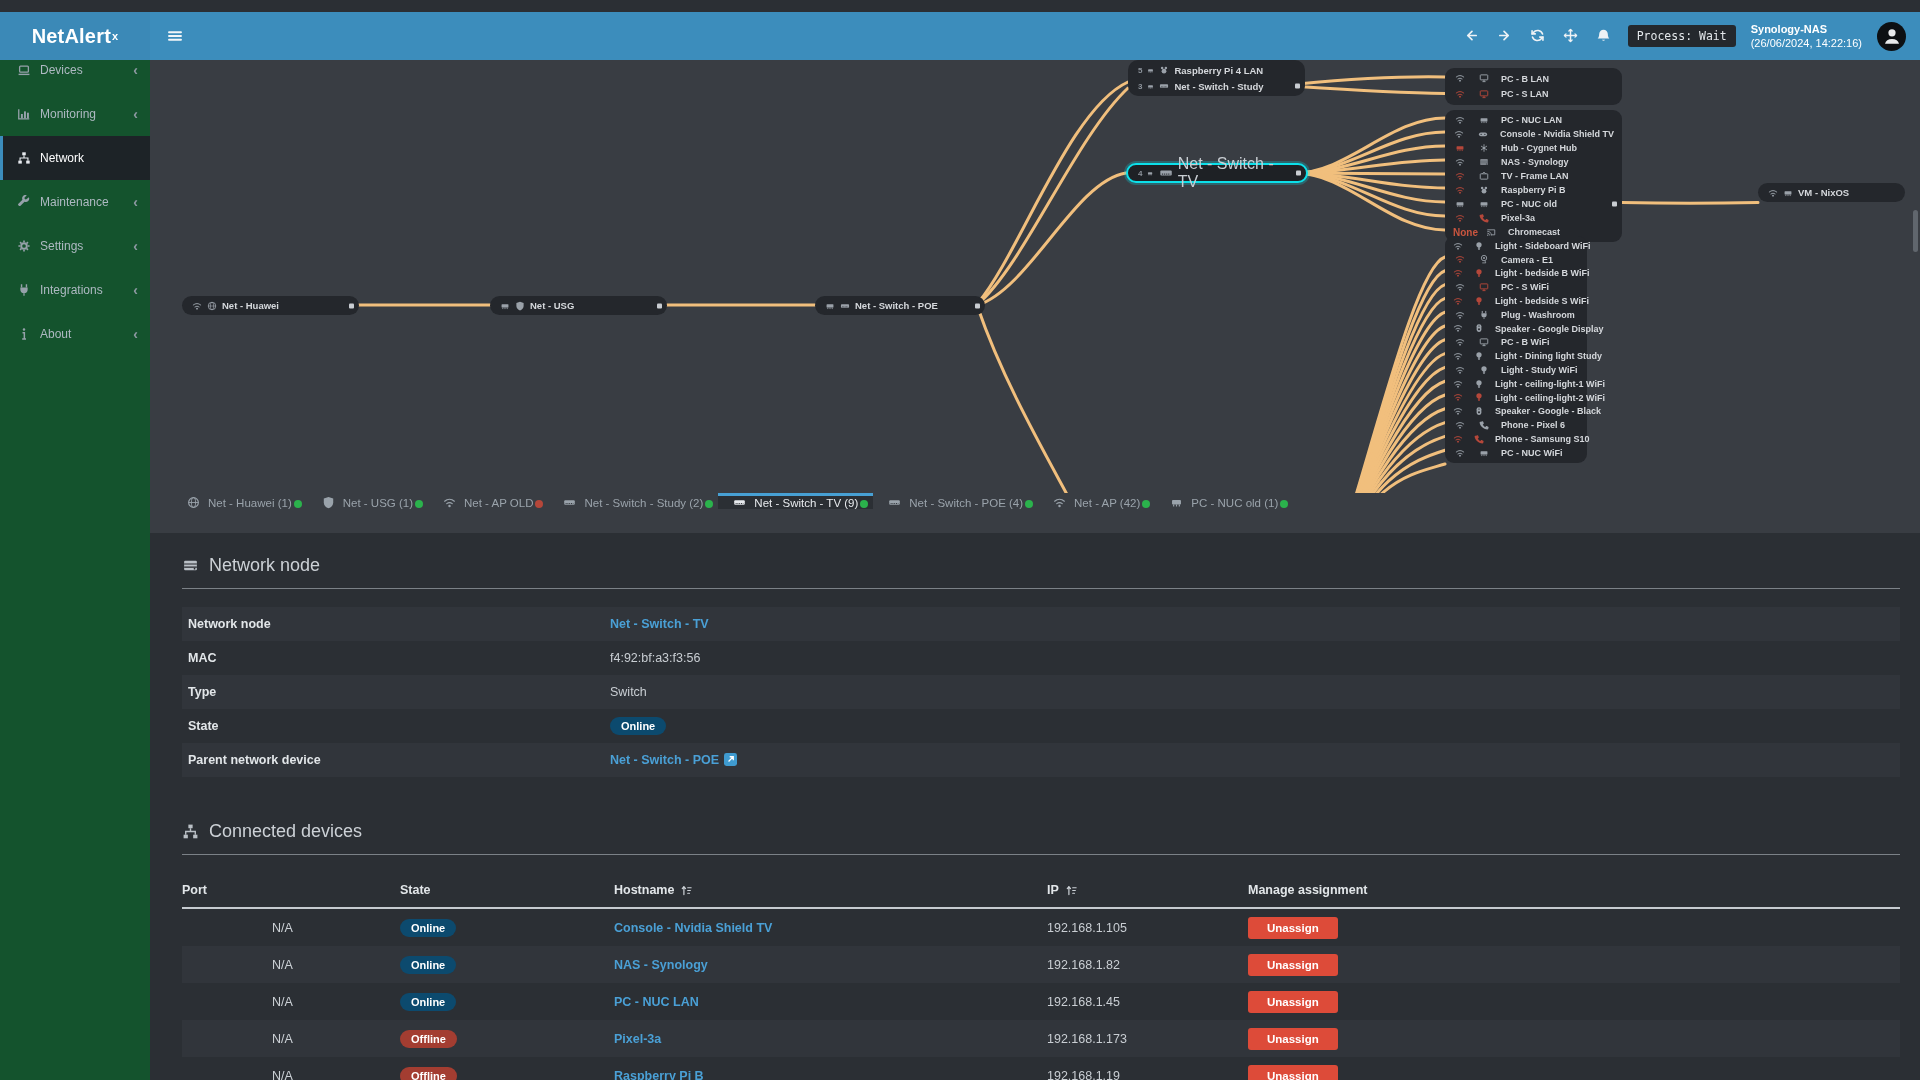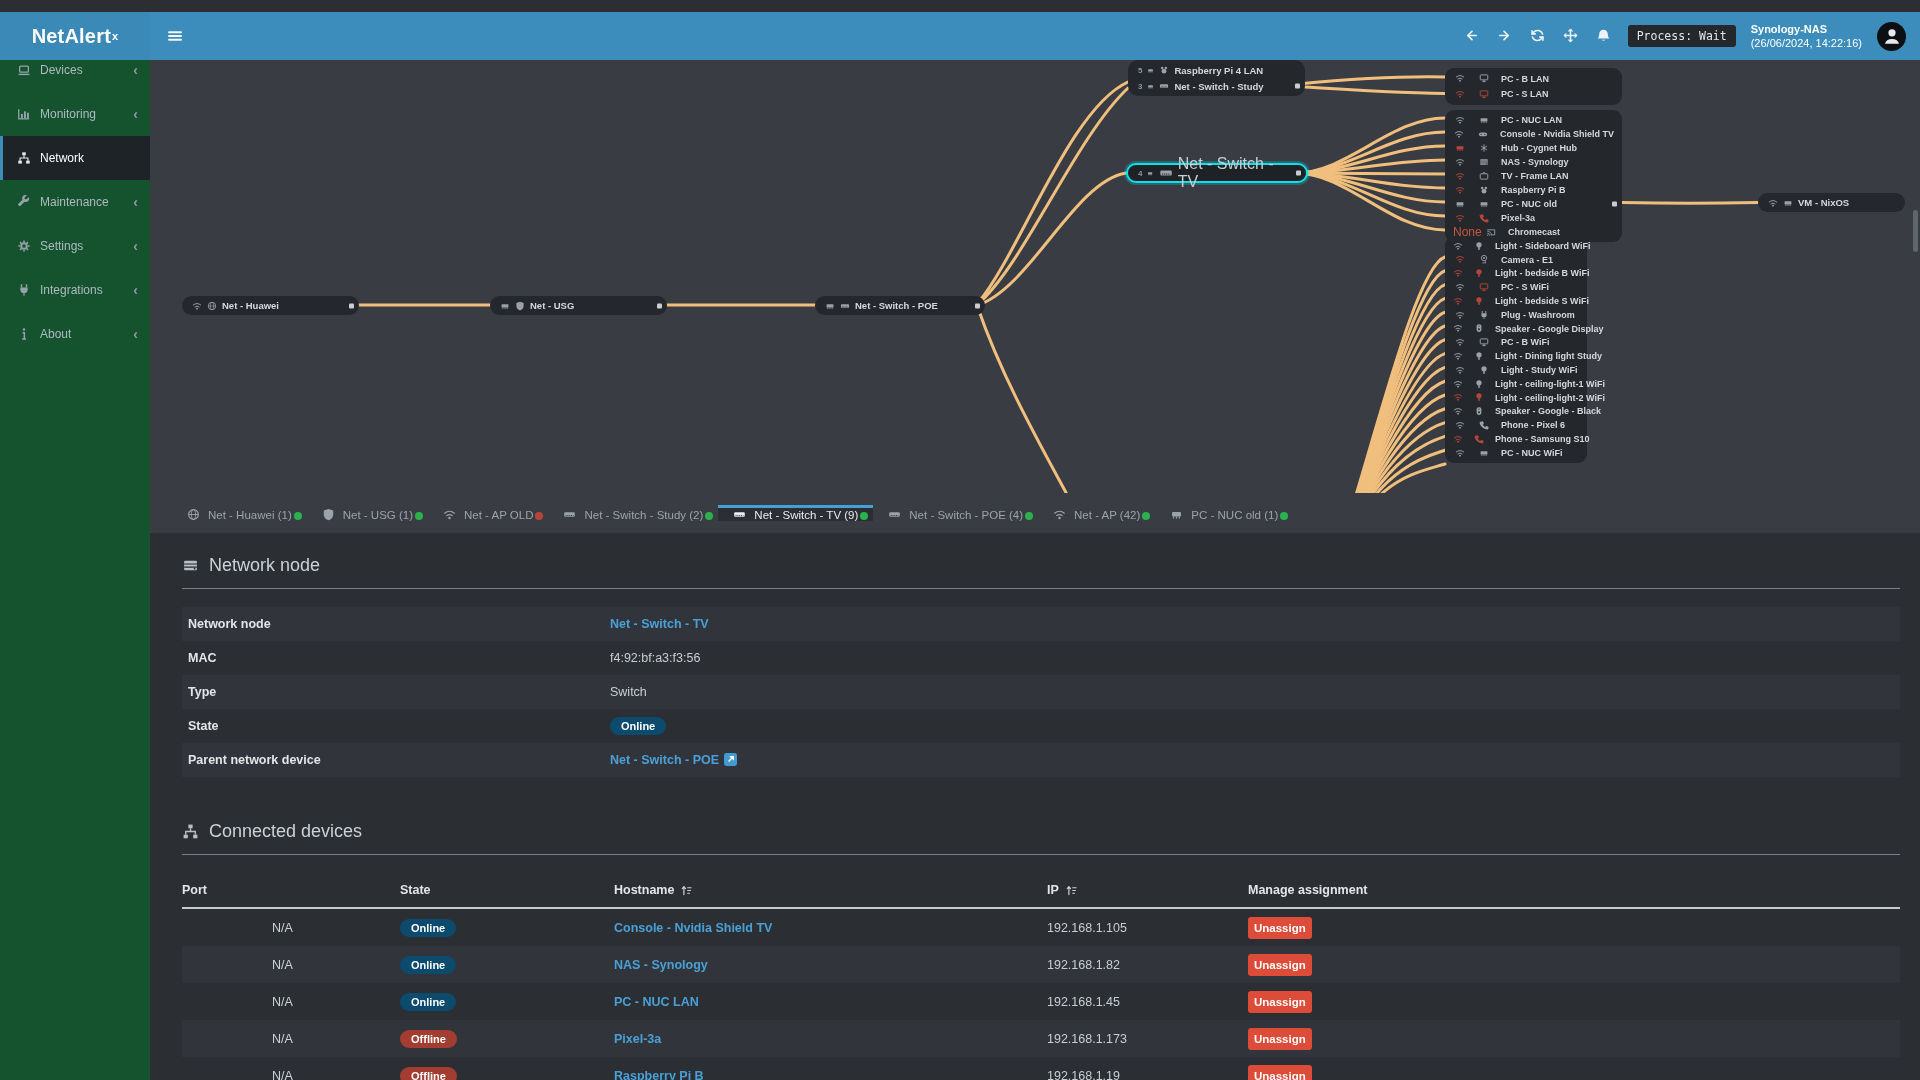--- a/index.html
+++ b/index.html
@@ -46,24 +46,24 @@
            background:#c9cdd2;border-radius:1px}
   .stackbox{position:absolute;background:#24272c;border-radius:10px;padding:2px 0;box-sizing:border-box;cursor:pointer}
   .stackrow{height:16px;display:flex;align-items:center;gap:5px;padding:0 22px 0 10px;position:relative}
   .selnode{position:absolute;height:20px;background:#1e2125;border:2px solid #0ce0ea;border-radius:12px;
            box-shadow:0 0 0 2px rgba(12,224,234,.25);display:flex;align-items:center;gap:5px;
            padding:0 22px 0 10px;box-sizing:border-box;cursor:pointer}
   .port{font-size:8px;color:#8d949c;font-weight:bold}
   .gbox{position:absolute;background:#24272c;border-radius:9px;padding:3px 0;box-sizing:border-box}
   .grow{display:flex;align-items:center;gap:11px;padding:0 8px;position:relative;font-size:9px;cursor:pointer}
   .grow .ci{width:13px;text-align:center;font-size:10px}
-  .none-txt{font-size:12px;color:#c9553f;font-weight:normal;width:20px}
+  .none-txt{font-size:10px;color:#c9553f;font-weight:bold;width:20px}
   #scrollthumb{position:absolute;left:1913px;top:210px;width:5px;height:42px;background:#60666d;border-radius:3px;z-index:40}
 
-  #tabbar{position:absolute;left:0;top:445px;width:1770px;height:40px;display:flex;align-items:center;padding-left:22px;box-sizing:border-box}
+  #tabbar{position:absolute;left:0;top:445px;width:1770px;height:40px;display:flex;align-items:flex-start;padding-left:22px;box-sizing:border-box}
   .tab{position:relative;display:flex;align-items:center;gap:8px;padding:0 15px;color:#9aa3ab;font-size:11.5px;
        border-top:3px solid transparent;box-sizing:border-box;cursor:pointer;white-space:nowrap}
   .tab .ic{font-size:13px}
   .tab.active{background:#2b2f34;color:#e8ebee;border-top-color:#47a0d4}
   .tab .dot{position:absolute;top:4px;right:5px;width:8px;height:8px;border-radius:50%}
 
   
   #content{position:absolute;left:150px;top:533px;width:1770px;height:547px;background:#2b2f34;
            box-sizing:border-box;padding:14px 20px 0 32px}
   .stitle{display:flex;align-items:center;gap:10px;font-size:18px;color:#ccd1d6;margin:8px 0 12px}
@@ -79,21 +79,21 @@
   #dev-gap{height:36px}
   .dhead,.drow{display:grid;grid-template-columns:218px 214px 433px 201px 1fr;align-items:center;font-size:12.5px}
   .dhead{height:34px;font-weight:bold;color:#e2e6e9;border-bottom:2px solid #c6cbd0}
   .dhead .hcell{display:flex;align-items:center;gap:6px}
   .dhead .ic{font-size:13px;color:#cdd2d7}
   .drow{height:37px}
   .drow:nth-of-type(even){background:#31353b}
   .drow .port-v{padding-left:90px;color:#ccd1d6}
   .ext{width:13px;height:13px;display:inline-block;vertical-align:-2px;margin-left:5px}
   .btn-danger{background:#dd4b39;color:#fff;border:none;border-radius:3px;font-size:11.5px;font-weight:bold;
-              padding:5px 6px;font-family:inherit;cursor:pointer}
+              padding:5px 19px;font-family:inherit;cursor:pointer}
 </style>
 </head>
 <body>
 
 <svg width="0" height="0" style="position:absolute" aria-hidden="true">
 <defs>
 <symbol id="sym-wifi" viewBox="0 0 16 16">
         <g fill="none" stroke="currentColor" stroke-width="1.5" stroke-linecap="round">
           <path d="M2 6.4a9.4 9.4 0 0 1 12 0"></path>
           <path d="M4.6 9.4a5.6 5.6 0 0 1 6.8 0"></path>
@@ -392,21 +392,21 @@
         <div class="pnode" style="left:665px;top:248px;width:170px">
     <svg class="ic" style="color:#9aa1a9;">
             <use href="#sym-eth"></use>
           </svg>
           <svg class="ic" style="color:#9aa1a9;">
             <use href="#sym-switch"></use>
           </svg>
     <span>Net - Switch - POE</span>
     <span class="conn-sq"></span>
         </div>
-        <div class="pnode" style="left:1608px;top:145px;width:147px">
+        <div class="pnode" style="left:1608px;top:135px;width:147px">
     <svg class="ic" style="color:#9aa1a9;">
             <use href="#sym-wifi"></use>
           </svg>
           <svg class="ic" style="color:#9aa1a9;">
             <use href="#sym-eth"></use>
           </svg>
     <span>VM - NixOS</span>
     </div>
         <div class="stackbox" style="left:978px;top:12px;width:177px">
           <div class="stackrow">

